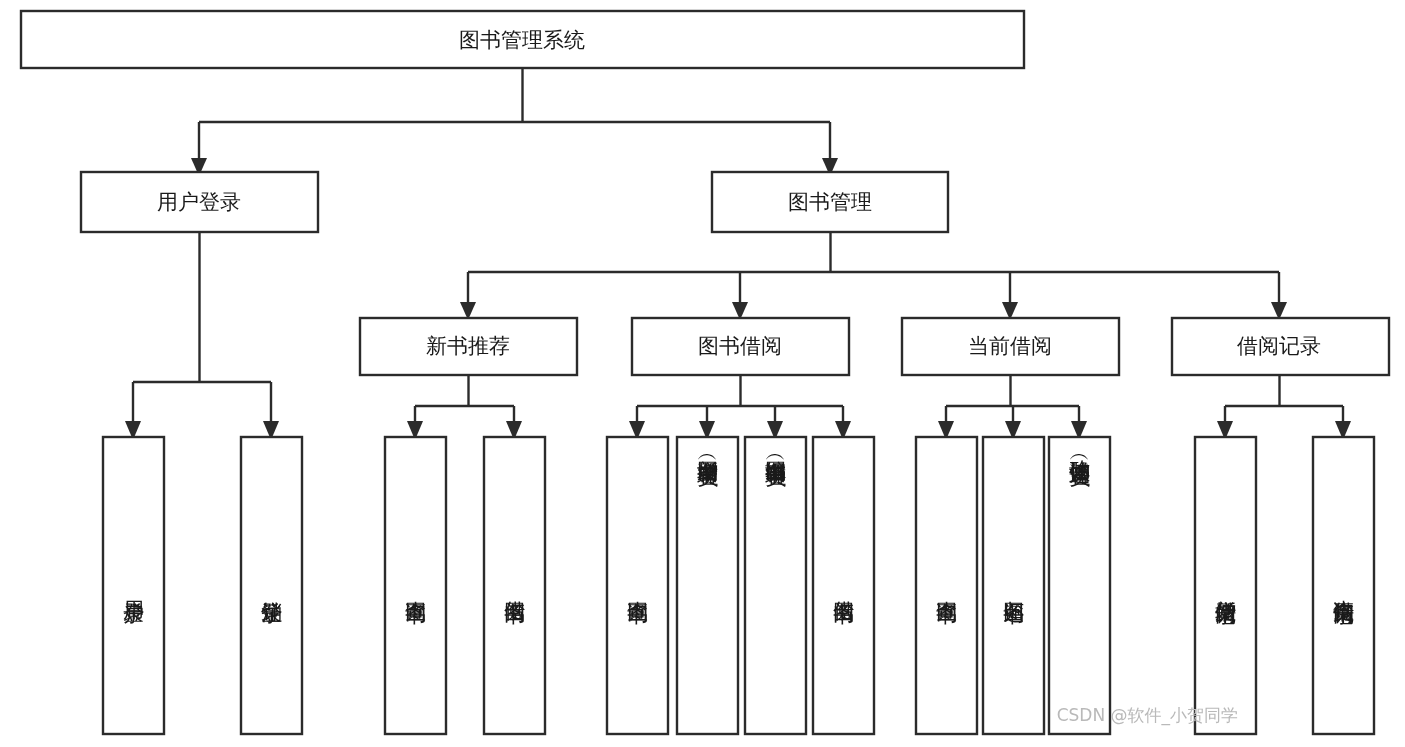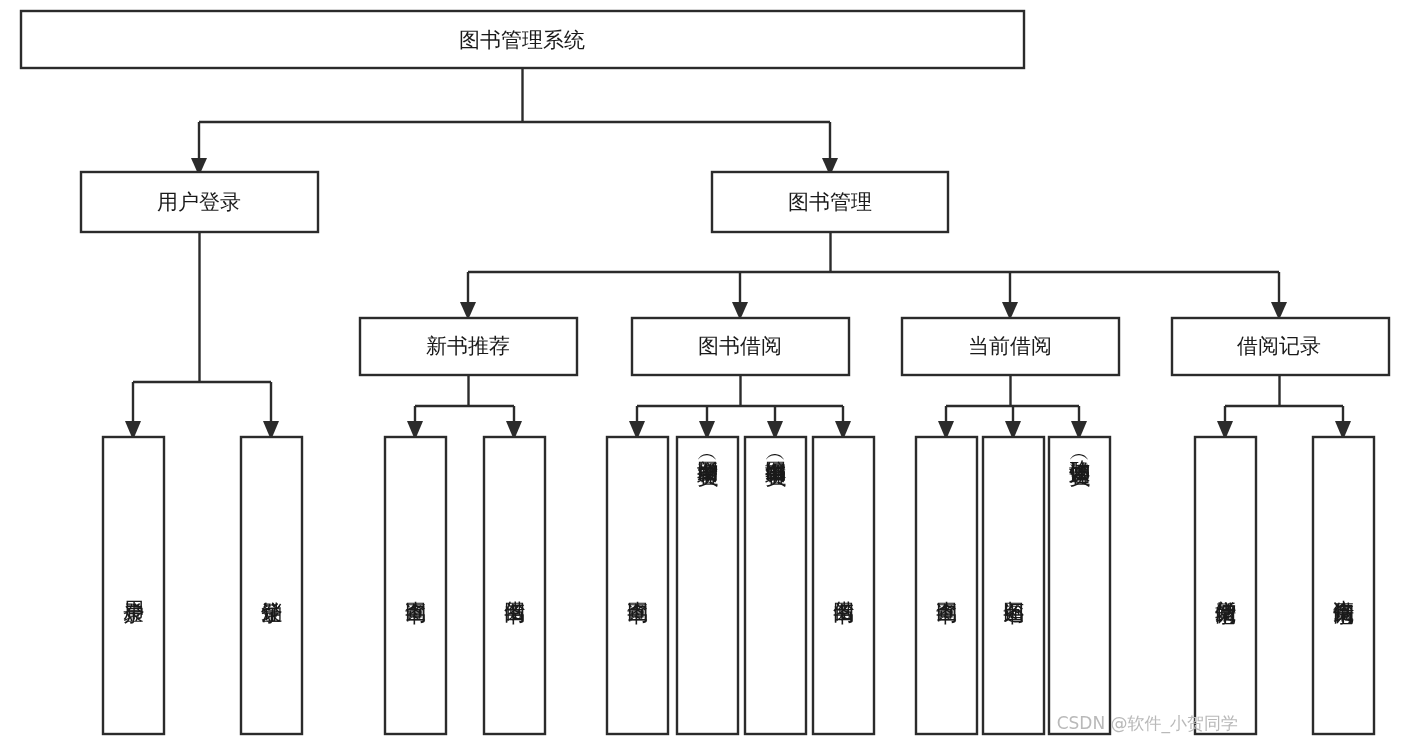--- a/index.html
+++ b/index.html
@@ -61,21 +61,21 @@
     font-family: "DejaVu Sans", "Liberation Sans", sans-serif;
     font-size: 21px;
     line-height: 1.06;
     color: #1a1a1a;
     letter-spacing: 1px;
     white-space: nowrap;
   }
   .watermark {
     position: absolute;
     right: 10px;
-    bottom: 12px;
+    bottom: 20px;
     font-family: "DejaVu Sans", "Liberation Sans", sans-serif;
     font-size: 17px;
     color: #b9b9b9;
     white-space: nowrap;
   }
 </style>
 </head>
 <body>
 
 <div id="diagram-root">

